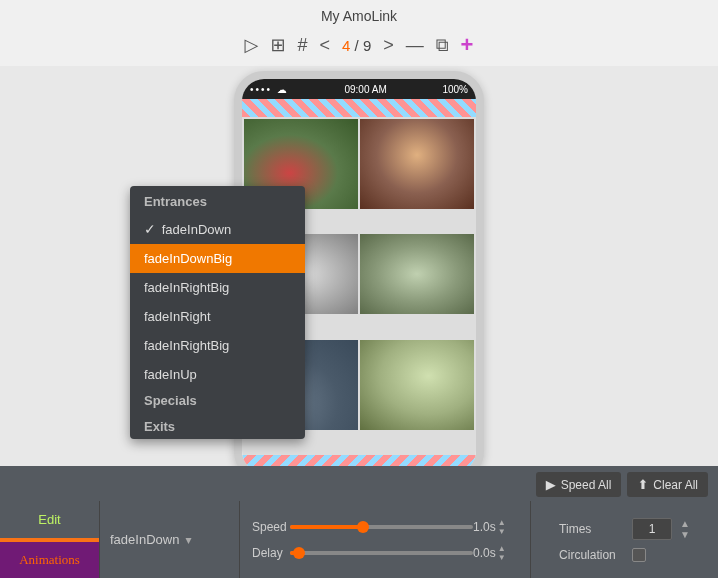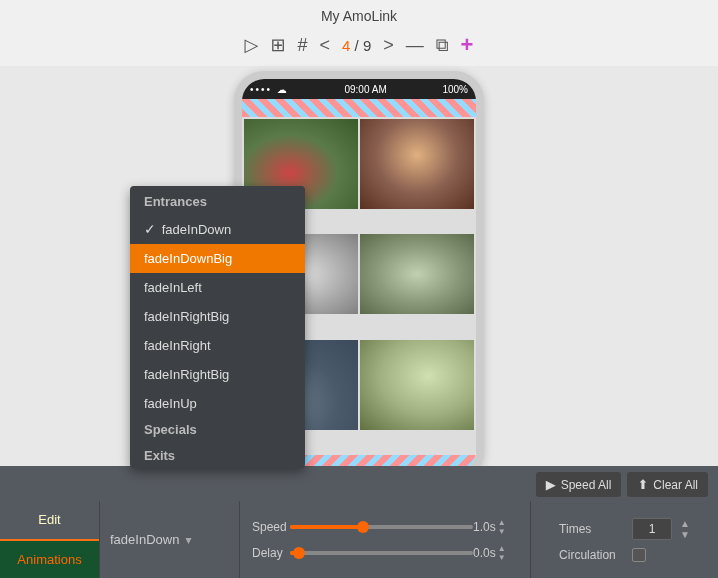--- a/index.html
+++ b/index.html
@@ -225,26 +225,27 @@
       display: flex;
       align-items: center;
       justify-content: center;
       color: #ccc;
       font-size: 13px;
       cursor: pointer;
       background: #4a4f55;
     }
     .tab-item.active-tab {
       color: #ff6600;
-      background: #14532d;
+      background: #701a75;
+      font-family: Liberation Serif, serif;
     }
     .tab-item.edit-tab {
       background: #555a60;
-      color: #fef9c3;
-      border-bottom: 2px solid #f97316;
+      color: #bef264;
+      border-bottom: 4px solid #f97316;
     }
 
     .animation-selector {
       display: flex;
       align-items: center;
       padding: 0 10px;
       gap: 6px;
       min-width: 140px;
       border-right: 1px solid #444;
       background: #555a60;
@@ -414,23 +415,20 @@
     <div class="dropdown-section-header">Entrances</div>
 
     <div class="dropdown-item checked">
       <span class="check-mark">✓</span>
       <span>fadeInDown</span>
     </div>
     <div class="dropdown-item selected">
       <span>fadeInDownBig</span>
     </div>
     <div class="dropdown-item">
-      <span>fadeInLeft</span>
-    </div>
-    <div class="dropdown-item">
       <span>fadeInRightBig</span>
     </div>
     <div class="dropdown-item">
       <span>fadeInRight</span>
     </div>
     <div class="dropdown-item">
       <span>fadeInRightBig</span>
     </div>
     <div class="dropdown-item">
       <span>fadeInUp</span>

